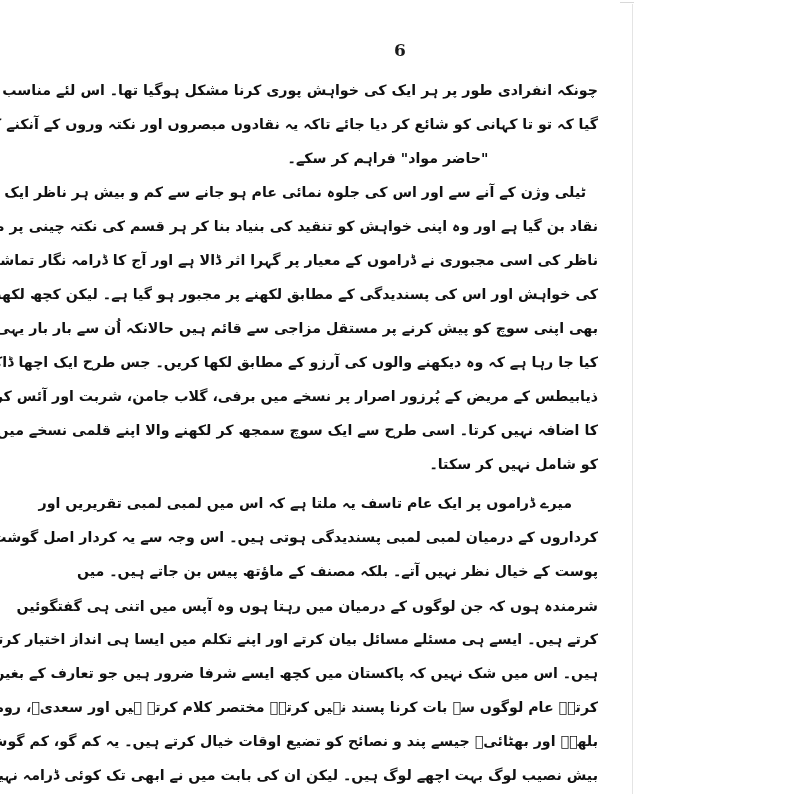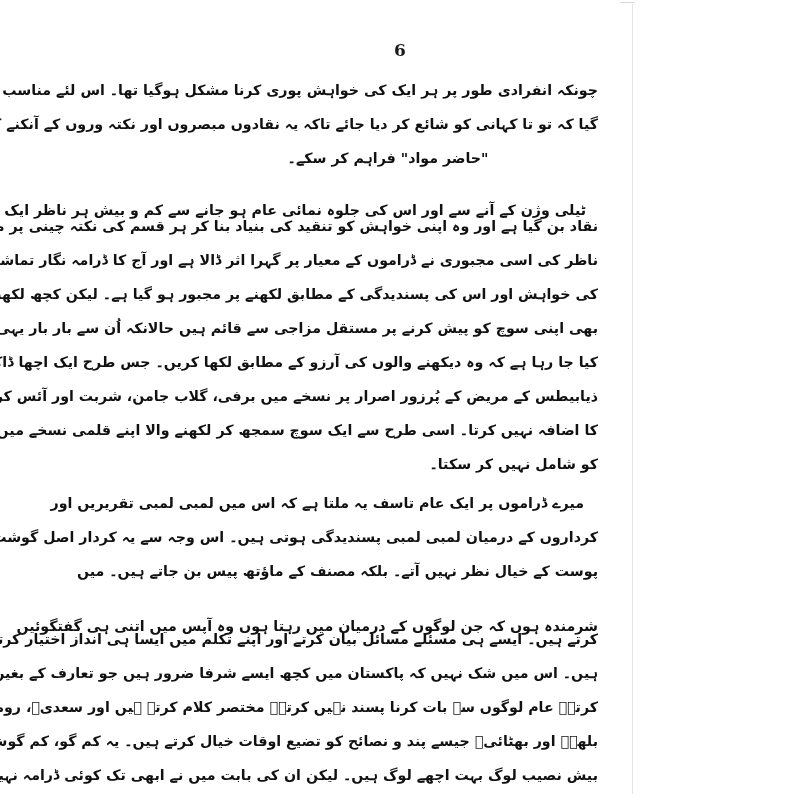--- a/index.html
+++ b/index.html
@@ -77,32 +77,32 @@
 <div class="page">
   <div class="page-edge-top"></div>
   <div class="page-edge"></div>
 
   <div class="page-number">6</div>
 
   <div class="text-block">
     <div class="line justify" style="top:82px">چونکہ انفرادی طور پر ہر ایک کی خواہش پوری کرنا مشکل ہوگیا تھا۔ اس لئے مناسب یہی سمجھا</div>
     <div class="line justify" style="top:116px">گیا کہ تو تا کہانی کو شائع کر دیا جائے تاکہ یہ نقادوں مبصروں اور نکتہ وروں کے آنکنے کیلئے</div>
     <div class="line center" style="top:150px">"حاضر مواد" فراہم کر سکے۔</div>
-    <div class="line" style="top:202px;right:0;left:0;text-align:justify;text-align-last:justify;padding-right:12px">ٹیلی وژن کے آنے سے اور اس کی جلوہ نمائی عام ہو جانے سے کم و بیش ہر ناظر ایک</div>
+    <div class="line" style="top:184px;right:0;left:0;text-align:justify;text-align-last:justify;padding-right:12px">ٹیلی وژن کے آنے سے اور اس کی جلوہ نمائی عام ہو جانے سے کم و بیش ہر ناظر ایک</div>
     <div class="line justify" style="top:218px">نقاد بن گیا ہے اور وہ اپنی خواہش کو تنقید کی بنیاد بنا کر ہر قسم کی نکتہ چینی پر مجبور ہو گیا ہے۔</div>
     <div class="line justify" style="top:252px">ناظر کی اسی مجبوری نے ڈراموں کے معیار پر گہرا اثر ڈالا ہے اور آج کا ڈرامہ نگار تماشائی</div>
     <div class="line justify" style="top:286px">کی خواہش اور اس کی پسندیدگی کے مطابق لکھنے پر مجبور ہو گیا ہے۔ لیکن کچھ لکھنے والے اب</div>
     <div class="line justify" style="top:320px">بھی اپنی سوچ کو پیش کرنے پر مستقل مزاجی سے قائم ہیں حالانکہ اُن سے بار بار یہی تقاضا</div>
     <div class="line justify" style="top:354px">کیا جا رہا ہے کہ وہ دیکھنے والوں کی آرزو کے مطابق لکھا کریں۔ جس طرح ایک اچھا ڈاکٹر</div>
     <div class="line justify" style="top:388px">ذیابیطس کے مریض کے پُرزور اصرار پر نسخے میں برفی، گلاب جامن، شربت اور آئس کریم</div>
     <div class="line justify" style="top:422px">کا اضافہ نہیں کرتا۔ اسی طرح سے ایک سوچ سمجھ کر لکھنے والا اپنے قلمی نسخے میں "پبلک ڈیمانڈ"</div>
     <div class="line" style="top:456px">کو شامل نہیں کر سکتا۔</div>
-    <div class="line" style="top:495px;right:0;left:0;text-align:justify;text-align-last:justify;padding-right:14px">میرے ڈراموں پر ایک عام تاسف یہ ملتا ہے کہ اس میں لمبی لمبی تقریریں اور</div>
+    <div class="line" style="top:495px;right:12px;left:0;text-align:justify;text-align-last:justify;padding-right:14px">میرے ڈراموں پر ایک عام تاسف یہ ملتا ہے کہ اس میں لمبی لمبی تقریریں اور</div>
     <div class="line justify" style="top:529px">کرداروں کے درمیان لمبی لمبی پسندیدگی ہوتی ہیں۔ اس وجہ سے یہ کردار اصل گوشت</div>
     <div class="line justify" style="top:563px">پوست کے خیال نظر نہیں آتے۔ بلکہ مصنف کے ماؤتھ پیس بن جاتے ہیں۔ میں</div>
-    <div class="line justify" style="top:618px">شرمندہ ہوں کہ جن لوگوں کے درمیان میں رہتا ہوں وہ آپس میں اتنی ہی گفتگوئیں</div>
+    <div class="line justify" style="top:598px">شرمندہ ہوں کہ جن لوگوں کے درمیان میں رہتا ہوں وہ آپس میں اتنی ہی گفتگوئیں</div>
     <div class="line justify" style="top:631px">کرتے ہیں۔ ایسے ہی مسئلے مسائل بیان کرتے اور اپنے تکلم میں ایسا ہی انداز اختیار کرتے</div>
     <div class="line justify" style="top:665px">ہیں۔ اس میں شک نہیں کہ پاکستان میں کچھ ایسے شرفا ضرور ہیں جو تعارف کے بغیر گفتگو نہیں</div>
     <div class="line justify" style="top:699px">کرتے۔ عام لوگوں سے بات کرنا پسند نہیں کرتے۔ مختصر کلام کرتے ہیں اور سعدیؔ، رومیؔ،</div>
     <div class="line justify" style="top:733px">بلھےؔ اور بھٹائیؔ جیسے پند و نصائح کو تضیع اوقات خیال کرتے ہیں۔ یہ کم گو، کم گوش اور</div>
     <div class="line justify" style="top:767px">بیش نصیب لوگ بہت اچھے لوگ ہیں۔ لیکن ان کی بابت میں نے ابھی تک کوئی ڈرامہ نہیں</div>
   </div>
 </div>
 
 </body></html>

